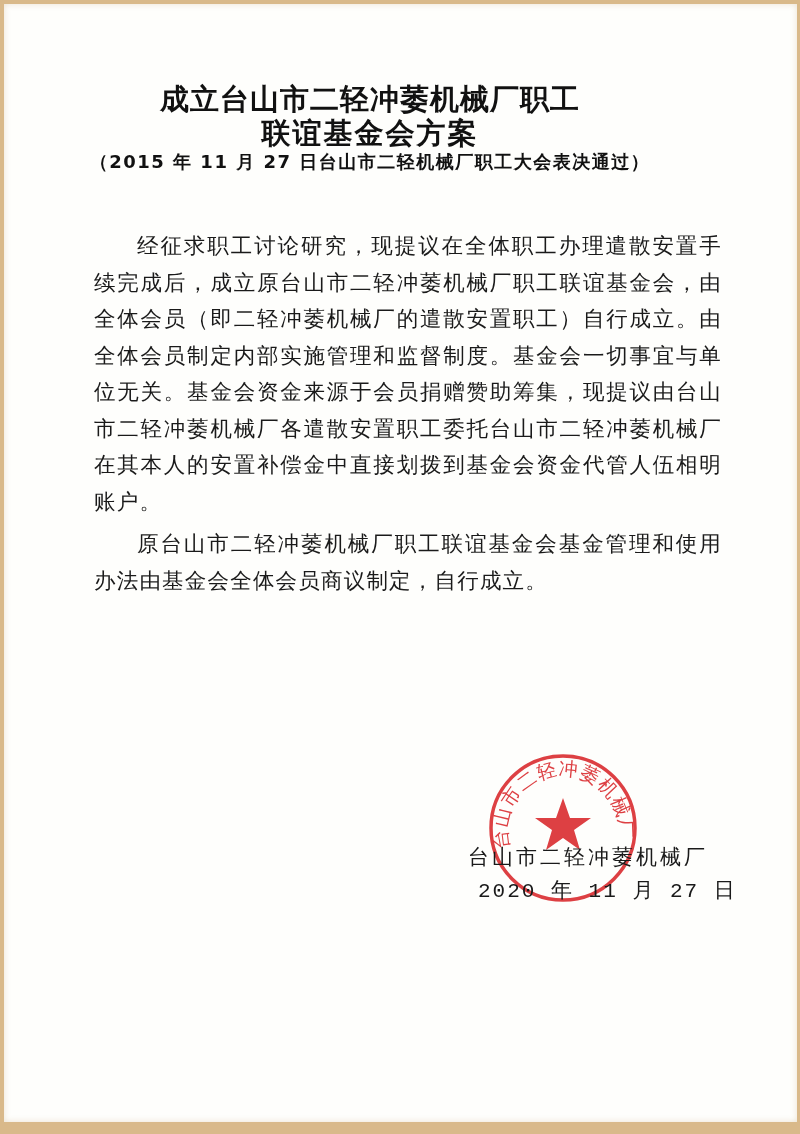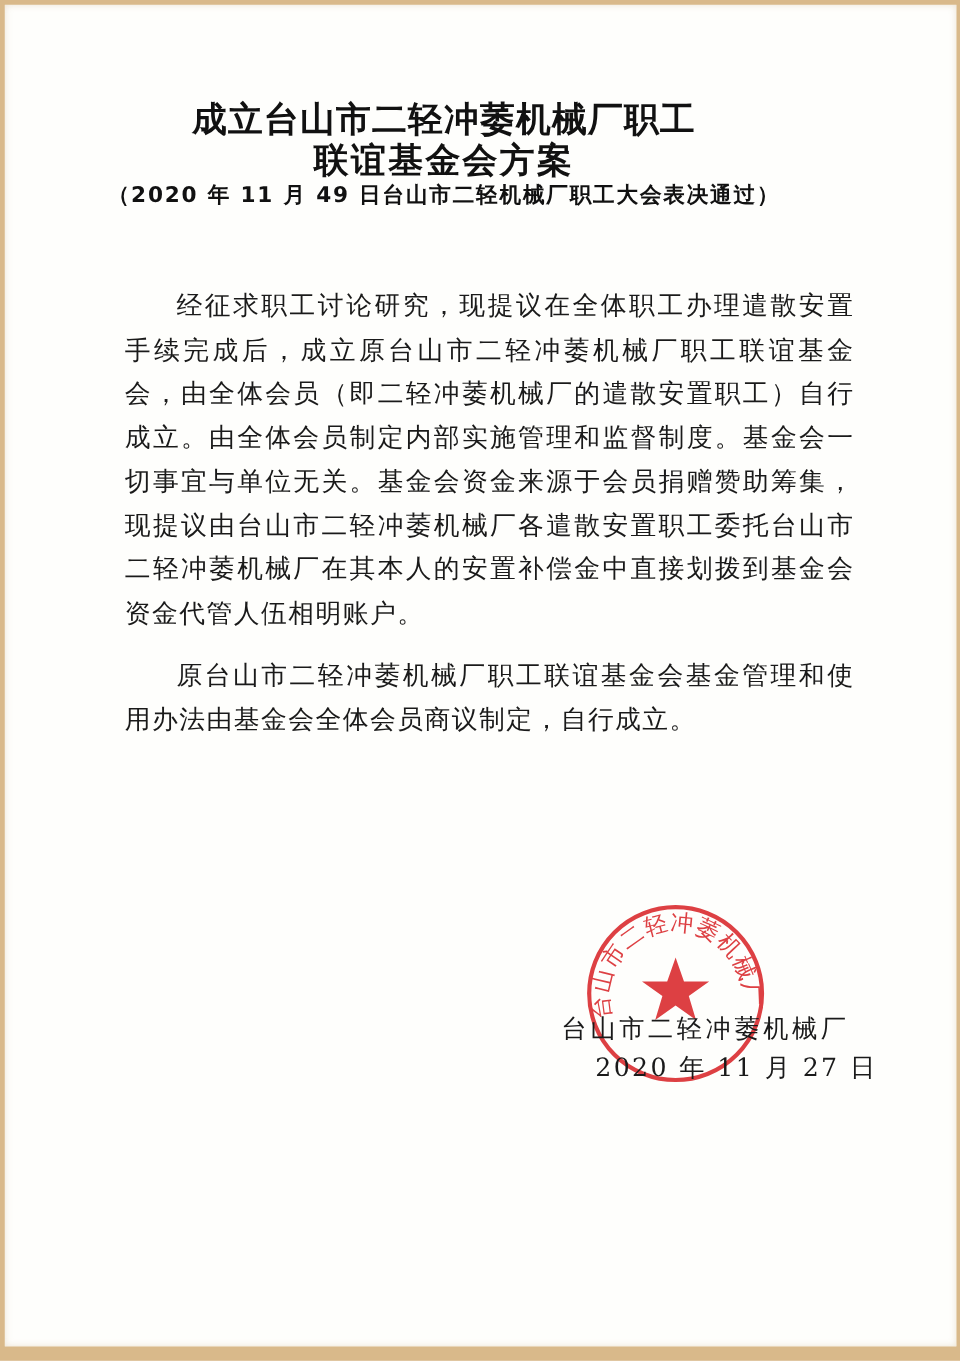--- a/index.html
+++ b/index.html
@@ -20,39 +20,39 @@
     font-weight: bold; color: #111;
   }
   .t1 { top: 80px; font-size: 29px; letter-spacing: 1px; }
   .t2 { top: 114px; font-size: 29px; letter-spacing: 2px; font-family: Liberation Mono, monospace; }
   .t3 { top: 150px; font-size: 18px; letter-spacing: 1.5px; }
   .body-text {
     position: absolute; left: 88px; width: 640px;
     font-size: 21.5px; line-height: 36.5px; color: #1a1a1a;
     letter-spacing: 1.2px;
   }
-  .para { margin: 16px; text-indent: 2em; text-align: justify; }
+  .para { margin: 6px; text-indent: 2em; text-align: justify; }
   .sign {
     position: absolute; font-size: 21px; letter-spacing: 3px; color: #1a1a1a; z-index: 2;
   }
   .sign-org { left: 468px; top: 843px; }
-  .sign-date { left: 496px; top: 876px; letter-spacing: 2px; }
+  .sign-date { left: 478px; top: 876px; letter-spacing: 2px; font-family: Liberation Mono, monospace; }
   .stamp {
     position: absolute; left: 487px; top: 752px; width: 152px; height: 152px; z-index: 1;
     opacity: 0.88;
   }
 </style>
 </head>
 <body>
 
 <div class="paper"></div>
 
 <div class="title t1">成立台山市二轻冲萎机械厂职工</div>
 <div class="title t2">联谊基金会方案</div>
-<div class="title t3">（2020 年 11 月 49 日台山市二轻机械厂职工大会表决通过）</div>
+<div class="title t3">（2015 年 11 月 27 日台山市二轻机械厂职工大会表决通过）</div>
 
 <div class="body-text" style="top:222px;">
   <p class="para">经征求职工讨论研究，现提议在全体职工办理遣散安置手续完成后，成立原台山市二轻冲萎机械厂职工联谊基金会，由全体会员（即二轻冲萎机械厂的遣散安置职工）自行成立。由全体会员制定内部实施管理和监督制度。基金会一切事宜与单位无关。基金会资金来源于会员捐赠赞助筹集，现提议由台山市二轻冲萎机械厂各遣散安置职工委托台山市二轻冲萎机械厂在其本人的安置补偿金中直接划拨到基金会资金代管人伍相明账户。</p>
   <p class="para">原台山市二轻冲萎机械厂职工联谊基金会基金管理和使用办法由基金会全体会员商议制定，自行成立。</p>
 </div>
 
 <svg class="stamp" viewBox="0 0 152 152">
   <defs>
     <path id="arc" d="M 24 100 A 56 56 0 1 1 128 100"></path>
   </defs>

